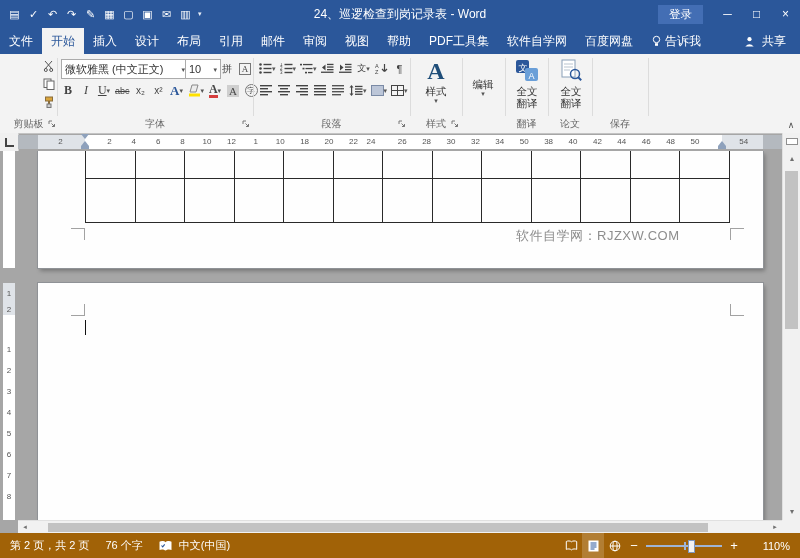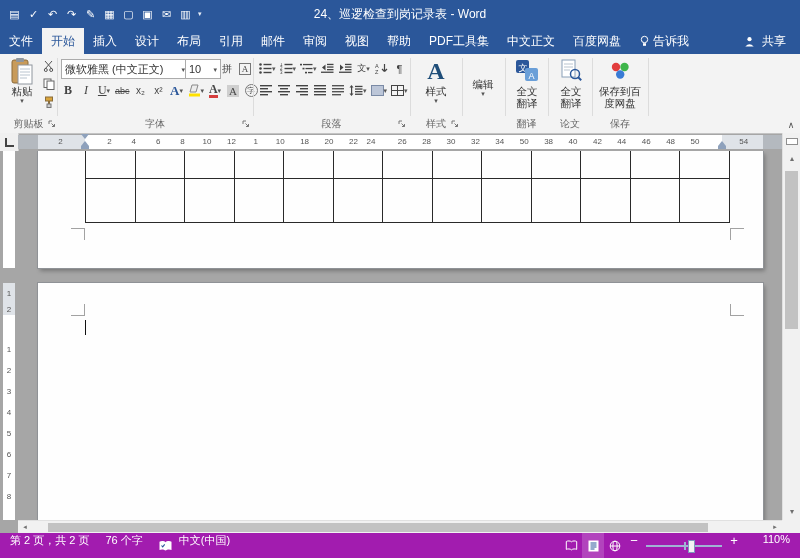--- a/index.html
+++ b/index.html
@@ -75,21 +75,21 @@
   
   .vscroll{position:absolute;left:782px;top:133px;width:18px;height:387px;background:#f1f1f1;border-left:1px solid #e0e0e0}
   .vs-btn{height:17px;display:flex;align-items:center;justify-content:center;font-size:8px;color:#6f6f6f;cursor:pointer}
   .vthumb{position:absolute;left:2px;top:38px;width:13px;height:158px;background:#c2c2c2;cursor:pointer}
   .vs-down{position:absolute;bottom:0;left:0;right:0}
   .hscroll{position:absolute;left:18px;top:520px;width:764px;height:13px;background:#f1f1f1;border-top:1px solid #e0e0e0}
   .hs-arrow{position:absolute;top:0;width:14px;height:12px;display:flex;align-items:center;justify-content:center;font-size:7px;color:#6f6f6f;cursor:pointer}
   .hthumb{position:absolute;left:30px;top:2px;width:660px;height:9px;background:#c2c2c2;cursor:pointer}
   .scorner{position:absolute;left:782px;top:520px;width:18px;height:13px;background:#f1f1f1}
   
-  .statusbar{position:absolute;left:0;top:533px;width:800px;height:25px;background:#a21caf;color:#fff;display:flex;font-size:11px}
+  .statusbar{position:absolute;left:0;top:533px;width:800px;height:25px;background:#a16207;color:#fff;display:flex;align-items:center;font-size:11px}
   .sb-item{cursor:pointer;white-space:nowrap}
   .sb-icon{display:inline-flex;align-items:center;justify-content:center;width:22px;height:25px;cursor:pointer}
   .viewactive{background:rgba(255,255,255,.18)}
   .zoomminus,.zoomplus{width:16px;text-align:center;font-size:13px;cursor:pointer;color:#fff}
   .ztrack{position:relative;width:84px;height:25px;cursor:pointer}
   .ztrack:before{content:"";position:absolute;left:4px;right:4px;top:12px;height:1.5px;background:#9fb4d4}
   .znotch{position:absolute;left:42px;top:9px;width:1.5px;height:8px;background:#9fb4d4}
   .zthumb{position:absolute;left:46px;top:7px;width:5px;height:11px;background:#f2f2f2;border:1px solid #7e96bd}
   .zoomtext{width:44px;text-align:right;margin:0 10px 0 4px}
 </style>
@@ -97,26 +97,34 @@
 <body>
 
 <div class="stage">
 
   <div class="titlebar">
     <div class="qat">
       <span id="qat-icons" style="display:contents"><span class="qicn">▤</span><span class="qicn">✓</span><span class="qicn">↶</span><span class="qicn">↷</span><span class="qicn">✎</span><span class="qicn">▦</span><span class="qicn">▢</span><span class="qicn">▣</span><span class="qicn">✉</span><span class="qicn">▥</span></span>
       <span class="qmore">▾</span>
     </div>
     <div class="wtitle">24、巡逻检查到岗记录表 - Word</div>
+    <div class="tb-right">
+      <div class="login">登录</div>
+      <div id="winbtns" style="display:flex">
+          <span class="winbtn">─</span>
+          <span class="winbtn">□</span>
+          <span class="winbtn">×</span>
+        </div>
+    </div>
   </div>
 
   <div class="tabrow">
     <div class="tab">文件</div>
     <div class="tab active">开始</div>
-    <div id="tabs-others" style="display:contents"><div class="tab">插入</div><div class="tab">设计</div><div class="tab">布局</div><div class="tab">引用</div><div class="tab">邮件</div><div class="tab">审阅</div><div class="tab">视图</div><div class="tab">帮助</div><div class="tab">PDF工具集</div><div class="tab">中文正文</div><div class="tab">百度网盘</div></div>
+    <div id="tabs-others" style="display:contents"><div class="tab">插入</div><div class="tab">设计</div><div class="tab">布局</div><div class="tab">引用</div><div class="tab">邮件</div><div class="tab">审阅</div><div class="tab">视图</div><div class="tab">帮助</div><div class="tab">PDF工具集</div><div class="tab">软件自学网</div><div class="tab">百度网盘</div></div>
     <div class="tab">
       <span class="ticon">
           <svg width="11" height="12">
             <circle cx="5.5" cy="4.5" r="3.2" fill="none" stroke="#fff"></circle>
             <rect x="4" y="8.2" width="3" height="2.6" fill="#fff"></rect>
           </svg>
         </span>
       <span>告诉我</span>
     </div>
     <div class="spacer"></div>
@@ -126,32 +134,20 @@
             <circle cx="5.5" cy="3.2" r="2.1" fill="#fff"></circle>
             <path d="M1.3 10.5 q4.2 -4.6 8.4 0 z" fill="#fff"></path>
           </svg>
         </span>
       <span>共享</span>
     </div>
   </div>
 
   <div class="ribbon">
 
-    <div class="bigbtn" style="left:4px;width:36px">
-      <span class="bicon">
-          <svg width="25" height="28">
-            <rect x="2" y="3" width="16" height="23" rx="2" fill="#c89b5a" stroke="#8a6a3a"></rect>
-            <rect x="6" y="1" width="8" height="4" rx="1" fill="#8f969e"></rect>
-            <rect x="8" y="8" width="14" height="19" fill="#fff" stroke="#8f969e"></rect>
-            <path d="M10 12 h10 M10 15 h10 M10 18 h10 M10 21 h7" stroke="#b9c4cf"></path>
-          </svg>
-        </span>
-      <span class="blabel">粘贴</span>
-        <span class="car">▾</span>
-    </div>
     <div class="toolcol" id="clip-tools" style="left:40px">
         <span class="icn">
           <svg width="12" height="12">
             <g stroke="#555" fill="none">
               <path d="M2 1 l7 8 M9 1 l-7 8"></path>
               <circle cx="2.8" cy="10" r="1.5"></circle>
               <circle cx="8.2" cy="10" r="1.5"></circle>
             </g>
           </svg>
         </span>
@@ -448,30 +444,20 @@
             <rect x="3" y="1" width="13" height="17" fill="#fff" stroke="#8aa0b8"></rect>
             <path d="M5 5 h9 M5 8 h9 M5 11 h6" stroke="#b9c4cf"></path>
             <circle cx="16" cy="15" r="4.5" fill="none" stroke="#2b579a" stroke-width="1.5"></circle>
             <path d="M19.2 18.2 l3 3" stroke="#2b579a" stroke-width="2"></path>
           </svg>
         </span>
       <span class="blabel" style="width:24px">全文翻译</span>
     </div>
     <div class="grplabel" style="left:548px;width:44px">论文</div>
 
-    <div class="bigbtn" style="left:594px;width:52px">
-      <span class="bicon">
-          <svg width="24" height="24">
-            <circle cx="8" cy="8" r="4.2" fill="#e23d3d"></circle>
-            <circle cx="16.5" cy="8" r="4.2" fill="#3db54a"></circle>
-            <circle cx="12.2" cy="15.5" r="4.2" fill="#3a7bd5"></circle>
-          </svg>
-        </span>
-      <span class="blabel" style="width:46px">保存到百度网盘</span>
-    </div>
     <div class="grplabel" style="left:592px;width:56px">保存</div>
 
     <div id="ribbon-seps">
         <div class="sep" style="left:57px"></div>
         <div class="sep" style="left:253px"></div>
         <div class="sep" style="left:410px"></div>
         <div class="sep" style="left:462px"></div>
         <div class="sep" style="left:505px"></div>
         <div class="sep" style="left:548px"></div>
         <div class="sep" style="left:592px"></div>
@@ -571,20 +557,21 @@
             <div class="tcell"></div>
             <div class="tcell"></div>
             <div class="tcell"></div>
             <div class="tcell"></div>
             <div class="tcell"></div>
             <div class="tcell"></div>
           </div>
       </div>
       <div class="crop cm-bl" style="left:33px;top:77px"></div>
       <div class="crop cm-br" style="left:692px;top:77px"></div>
+      <div class="watermark">软件自学网：RJZXW.COM</div>
     </div>
     <div class="page page2">
       <div class="crop cm-tl" style="left:33px;top:21px"></div>
       <div class="crop cm-tr" style="left:692px;top:21px"></div>
       <div class="cursor"></div>
     </div>
   </div>
 
   <div class="vscroll">
     <div class="vs-btn">

